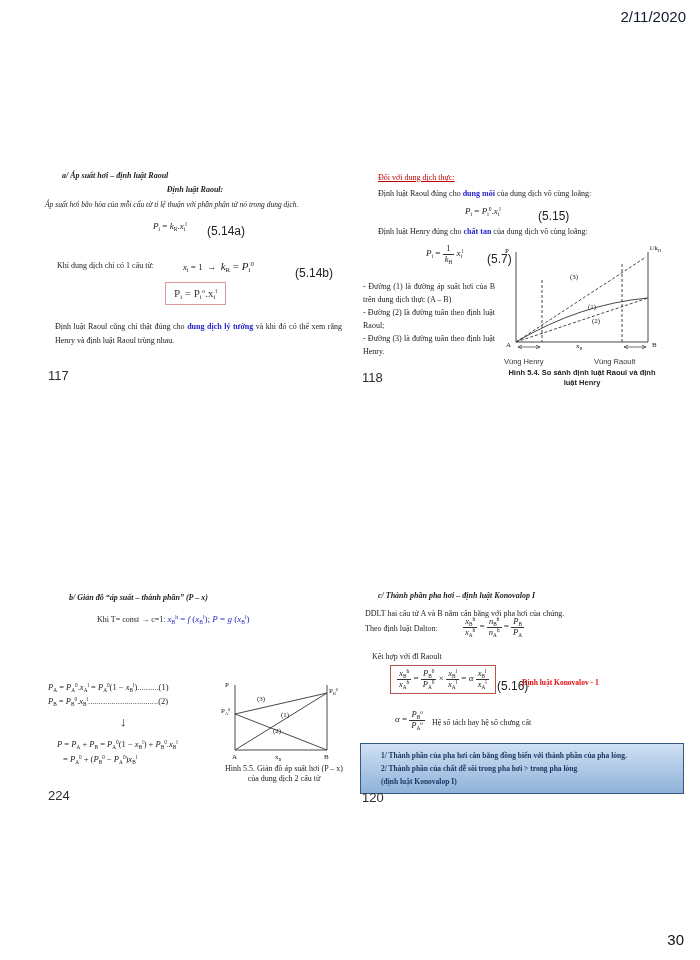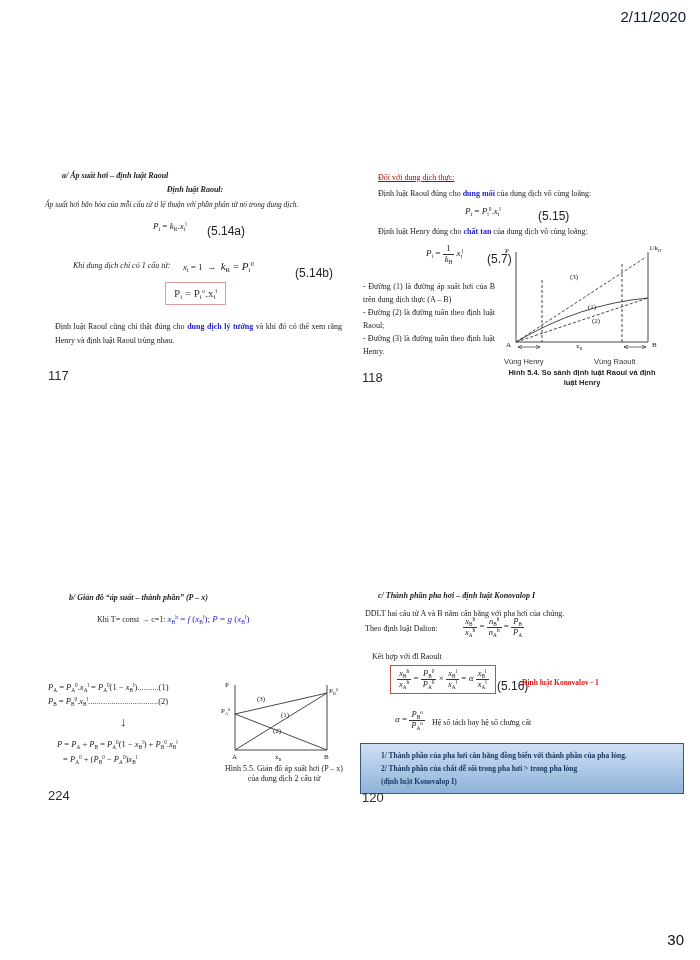--- a/index.html
+++ b/index.html
@@ -47,21 +47,21 @@
 
   <div class="date">2/11/2020</div>
   <div class="pageno">30</div>
 
   <section class="slide" id="s117" style="left:45px;top:170px;width:300px;height:215px;">
     <div class="abs bi" style="left:17px;top:0px;">a/ Áp suất hơi – định luật Raoul</div>
     <div class="abs bi" style="left:0;top:14px;width:100%;text-align:center;">Định luật Raoul:</div>
     <div class="abs it" style="left:0;top:29px;width:300px;font-size:7.5px;white-space:nowrap;">Áp suất hơi bão hòa của mỗi cấu tử tỉ lệ thuận với phần phân tử nó trong dung dịch.</div>
     <span class="abs formula" style="left:108px;top:50px;"><i>P</i><sub>i</sub> = <i>k</i><sub>R</sub>.<i>x</i><sub>i</sub><sup>l</sup></span>
     <span class="abs eq-label" style="left:162px;top:52px;">(5.14a)</span>
-    <div class="abs" style="left:28px;top:90px;font-style:italic;">Khi dung dịch chỉ có 1 cấu tử:</div>
+    <div class="abs" style="left:12px;top:90px;">Khi dung dịch chỉ có 1 cấu tử:</div>
     <span class="abs formula" style="left:138px;top:88px;"><i>x</i><sub>i</sub> = 1&nbsp; → &nbsp;<span class="big"><i>k</i><sub>R</sub> = <i>P</i><sub>i</sub><sup>0</sup></span></span>
     <span class="abs eq-label" style="left:250px;top:94px;">(5.14b)</span>
     <span class="abs boxed-eq" style="left:120px;top:112px;">P<sub>i</sub> = P<sub>i</sub><sup>o</sup>.x<sub>i</sub><sup>l</sup></span>
     <div class="abs just" style="left:10px;top:150px;width:287px;line-height:14px;">
       <span>Định luật Raoul cũng chỉ thật đúng cho </span><span class="blue">dung dịch lý tưởng</span><span> và khi đó có thể xem rằng Henry và định luật Raoul trùng nhau.</span>
     </div>
   </section>
   <div class="slide-num" style="left:48px;top:368px;">117</div>
 
   <section class="slide" id="s118" style="left:360px;top:168px;width:305px;height:230px;">

